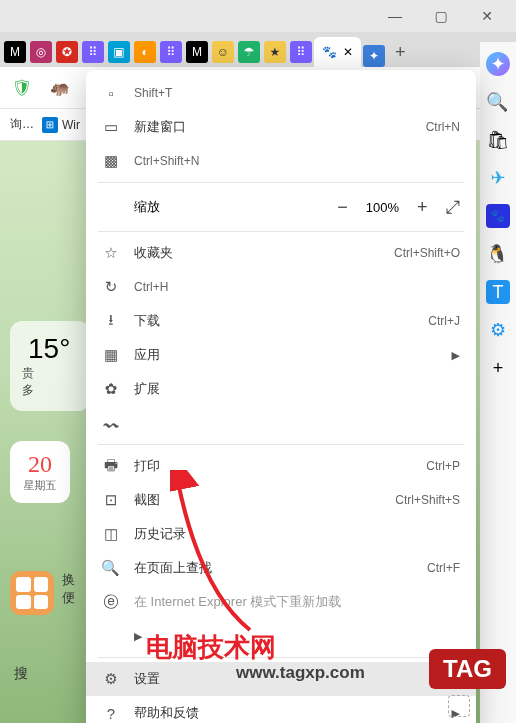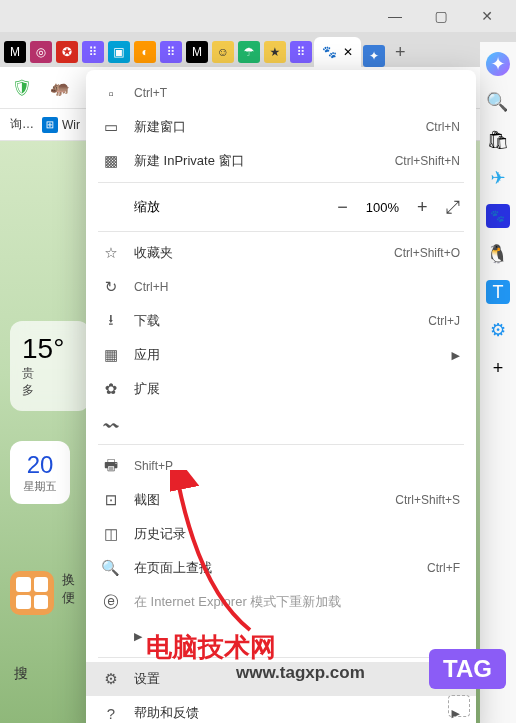--- a/index.html
+++ b/index.html
@@ -19,24 +19,24 @@
 .badge { position: absolute; bottom: -2px; right: -4px; background: #d13438; color: #fff; font-size: 8px; padding: 1px 3px; border-radius: 3px; }
 .spacer { flex: 1; }
 .more-btn { background: #e5e5e5; border-radius: 4px; }
 
 .bookmarks { height: 32px; background: #fff; display: flex; align-items: center; gap: 8px; padding: 0 10px; font-size: 12px; color: #333; border-bottom: 1px solid #e5e5e5; }
 .bm-item { display: flex; align-items: center; gap: 4px; }
 .bm-icon { width: 16px; height: 16px; border-radius: 2px; display: flex; align-items: center; justify-content: center; font-size: 10px; }
 
 .content { position: absolute; top: 141px; left: 0; right: 36px; bottom: 0; background: linear-gradient(180deg, #d4e8c4 0%, #c0dcb0 40%, #8fb87a 100%); }
 .widget-weather { position: absolute; top: 180px; left: 10px; background: rgba(255,255,255,0.7); border-radius: 12px; padding: 12px; width: 80px; backdrop-filter: blur(8px); }
-.temp { font-size: 28px; font-weight: 300; }
+.temp { font-size: 28px; font-weight: 300; margin-left: 6px; }
 .city { font-size: 12px; color: #444; }
 .widget-date { position: absolute; top: 300px; left: 10px; background: #fff; border-radius: 12px; padding: 10px; width: 60px; text-align: center; }
-.date-num { font-size: 24px; color: #1d4ed8; font-weight: 500; }
+.date-num { font-size: 24px; color: #ef4444; font-weight: 500; font-family: Liberation Serif, serif; }
 .date-day { font-size: 11px; color: #666; }
 .widget-tile { position: absolute; top: 430px; left: 10px; display: flex; gap: 8px; }
 .tile-ico { width: 44px; height: 44px; background: #f0a050; border-radius: 10px; display: grid; grid-template-columns: 1fr 1fr; grid-template-rows: 1fr 1fr; gap: 3px; padding: 6px; }
 .tile-ico span { background: #fff; border-radius: 3px; }
 
 .sidebar { position: absolute; right: 0; top: 42px; width: 36px; bottom: 0; background: #f8f8f8; display: flex; flex-direction: column; align-items: center; gap: 14px; padding-top: 10px; }
 .sb-icon { width: 24px; height: 24px; display: flex; align-items: center; justify-content: center; font-size: 18px; border-radius: 4px; }
 
 .menu { position: absolute; top: 70px; left: 86px; width: 390px; background: #fff; border-radius: 8px; box-shadow: 0 8px 32px rgba(0,0,0,0.25); padding: 6px 0; z-index: 100; }
 .menu-item { display: flex; align-items: center; height: 34px; padding: 0 16px; font-size: 13px; color: #333; gap: 14px; }
@@ -50,21 +50,21 @@
 .zoom-label { font-size: 13px; }
 .zoom-controls { flex: 1; display: flex; align-items: center; justify-content: flex-end; gap: 18px; }
 .zoom-btn { font-size: 18px; color: #444; cursor: pointer; }
 .zoom-val { font-size: 13px; text-align: right; }
 .chevron { color: #555; font-size: 11px; }
 
 .arrow { position: absolute; top: 470px; left: 170px; z-index: 200; pointer-events: none; }
 .watermark { position: absolute; bottom: 40px; left: 146px; z-index: 300; font-size: 26px; font-weight: bold; pointer-events: none; }
 .wm-red { color: #e62129; }
 .wm-url { color: #404040; font-size: 17px; display: block; margin-top: -2px; margin-left: 90px; }
-.wm-tag { position: absolute; bottom: 34px; right: 10px; background: #8b5cf6; color: #fff; padding: 6px 14px; border-radius: 6px; font-size: 24px; font-weight: bold; z-index: 300; }
+.wm-tag { position: absolute; bottom: 34px; right: 10px; background: #b91c1c; color: #fff; padding: 6px 14px; border-radius: 6px; font-size: 24px; font-weight: bold; z-index: 300; }
 .wm-corner { position: absolute; bottom: 6px; right: 46px; width: 22px; height: 22px; border: 1.5px dashed #aaa; border-radius: 4px; z-index: 300; }
 </style>
 </head>
 <body>
 
 <div class="titlebar">
   <div class="wbtn">—</div>
   <div class="wbtn">▢</div>
   <div class="wbtn">✕</div>
 </div>
@@ -149,30 +149,29 @@
   <div class="sb-icon" style="background:#2932e1;color:#fff;border-radius:4px;font-size:12px">🐾</div>
   <div class="sb-icon">🐧</div>
   <div class="sb-icon" style="background:#2196f3;color:#fff;border-radius:4px">T</div>
   <div class="sb-icon" style="color:#2196f3">⚙</div>
   <div class="sb-icon">+</div>
 </div>
 
 <div class="menu">
   <div class="menu-item">
     <span class="mi-icon">▫</span>
-    <span class="mi-shortcut">Ctrl+T</span>
+    <span class="mi-shortcut">Shift+T</span>
   </div>
   <div class="menu-item">
     <span class="mi-icon">▭</span>
     <span class="mi-label">新建窗口</span>
     <span class="mi-shortcut">Ctrl+N</span>
   </div>
   <div class="menu-item">
     <span class="mi-icon">▩</span>
-    <span class="mi-label">新建 InPrivate 窗口</span>
     <span class="mi-shortcut">Ctrl+Shift+N</span>
   </div>
   <div class="menu-sep"></div>
   <div class="zoom-row">
     <span class="mi-icon"></span>
     <span class="zoom-label">缩放</span>
     <div class="zoom-controls">
       <span class="zoom-btn">−</span>
       <span class="zoom-val">100%</span>
       <span class="zoom-btn">+</span>
@@ -202,21 +201,22 @@
   <div class="menu-item">
     <span class="mi-icon">✿</span>
     <span class="mi-label">扩展</span>
   </div>
   <div class="menu-item">
     <span class="mi-icon">〰</span>
   </div>
   <div class="menu-sep"></div>
   <div class="menu-item">
     <span class="mi-icon">🖶</span>
-    <span class="mi-shortcut">Shift+P</span>
+    <span class="mi-label">打印</span>
+    <span class="mi-shortcut">Ctrl+P</span>
   </div>
   <div class="menu-item">
     <span class="mi-icon">⊡</span>
     <span class="mi-label">截图</span>
     <span class="mi-shortcut">Ctrl+Shift+S</span>
   </div>
   <div class="menu-item">
     <span class="mi-icon">◫</span>
     <span class="mi-label">历史记录</span>
   </div>

